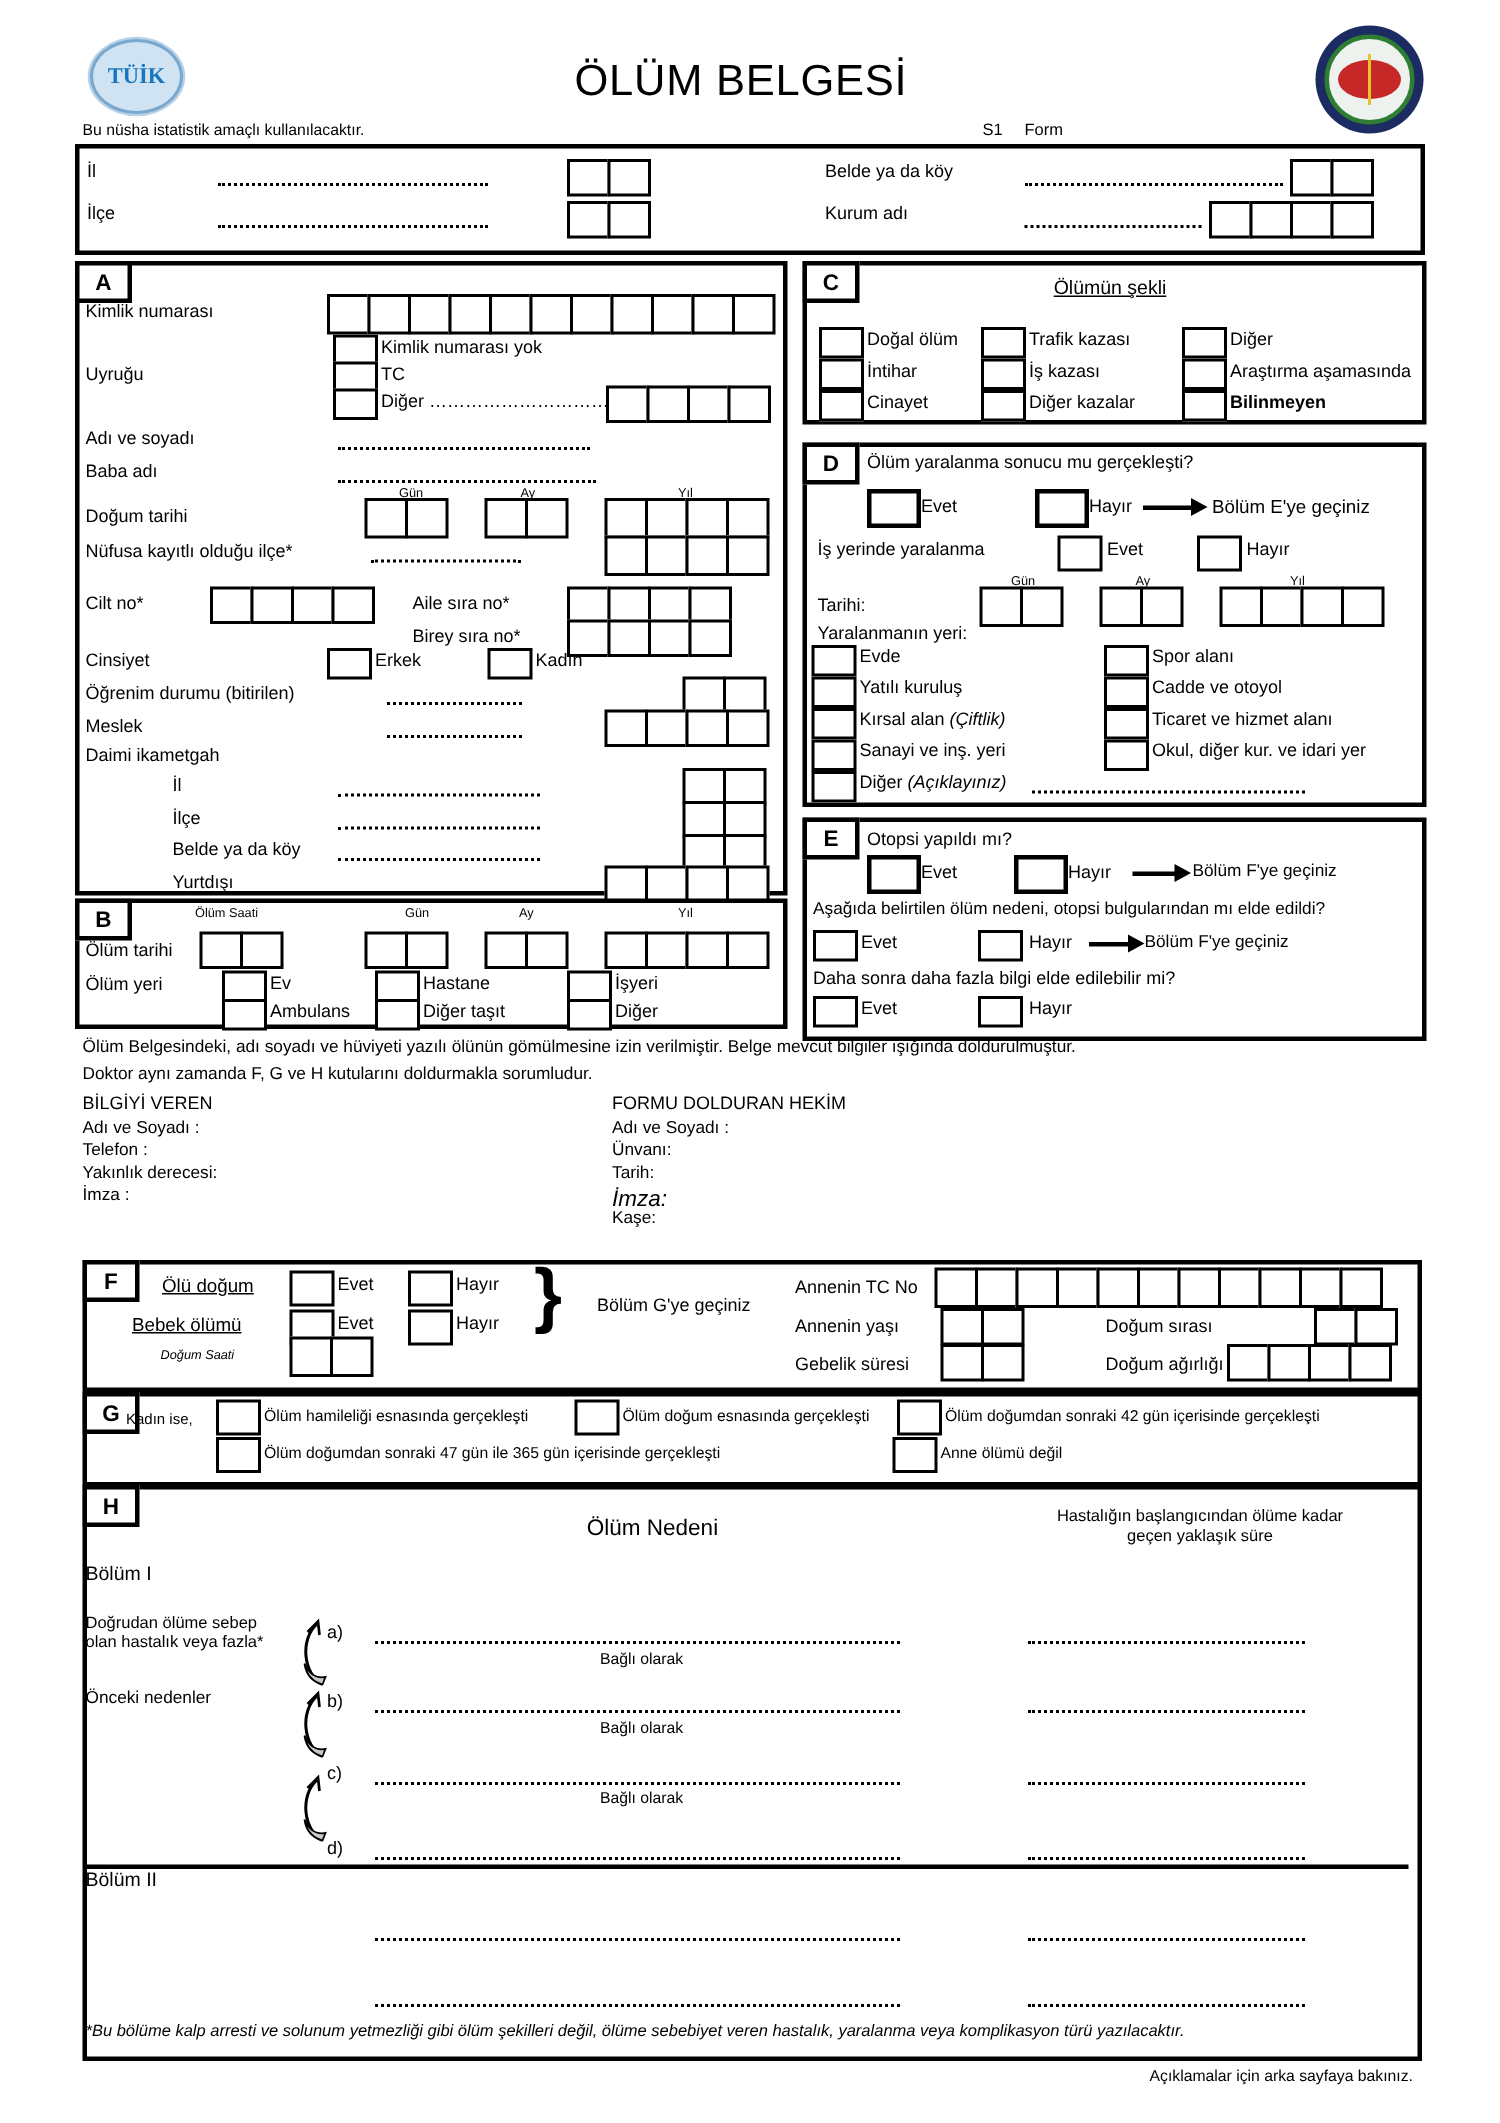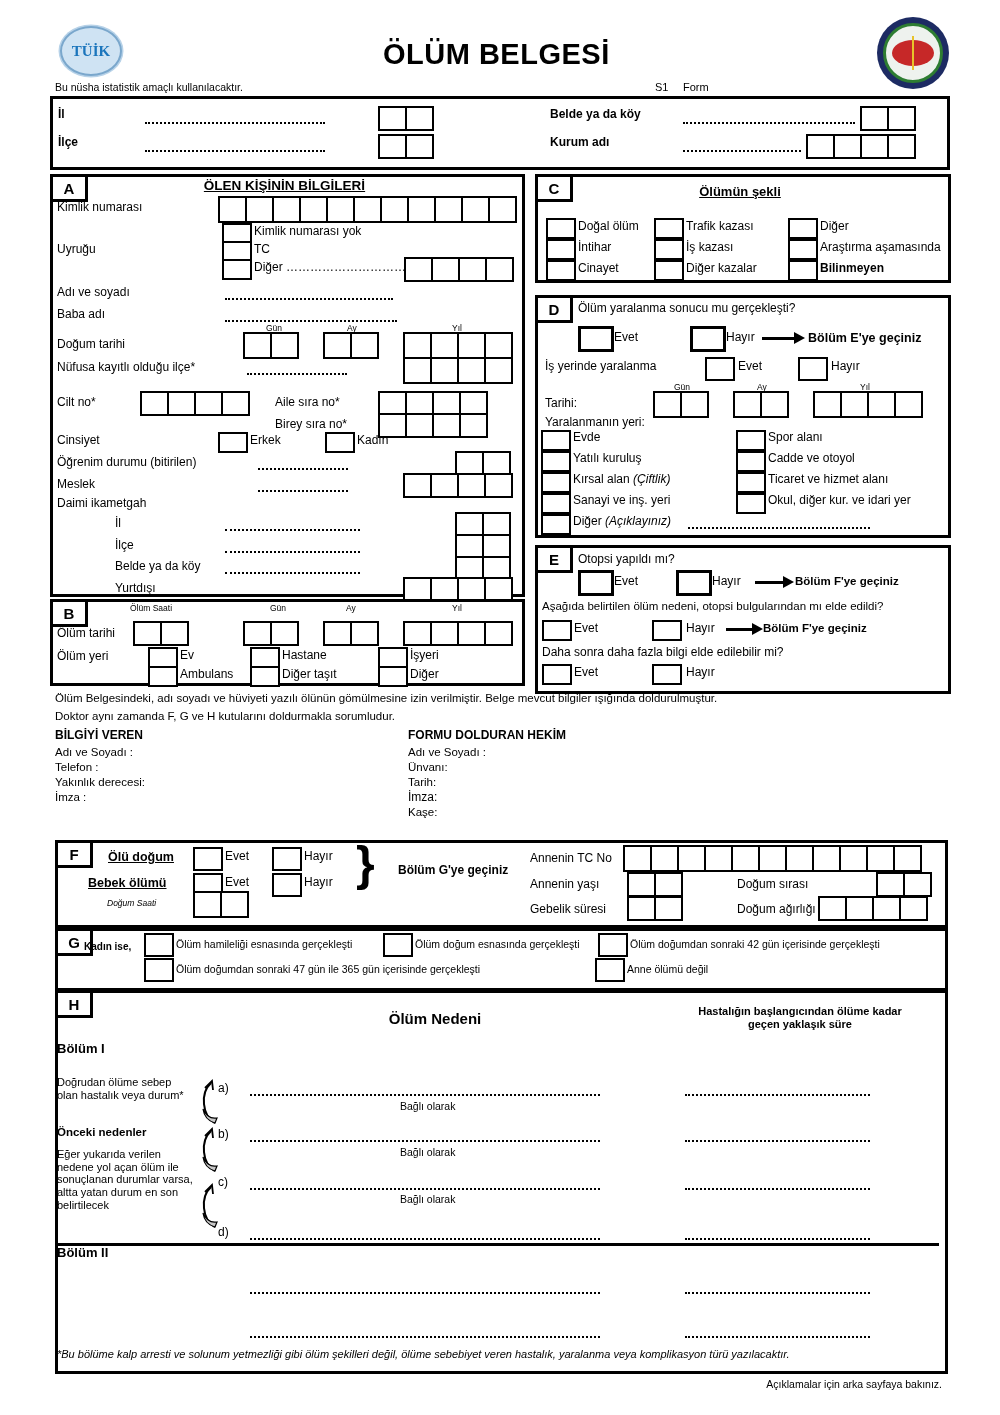--- a/index.html
+++ b/index.html
@@ -1,20 +1,20 @@
 <!DOCTYPE html>
 <html><head>
 <meta charset="utf-8">
 <style>
   html,body{margin:0;padding:0;background:#fff;}
   .page{position:relative;width:1000px;height:1415px;background:#fff;color:#000;
         font-family:"Liberation Sans",sans-serif;overflow:hidden;}
   .lbl{position:absolute;font-size:12px;white-space:nowrap;line-height:1.15;}
   .wrap{white-space:normal;}
-  .b{font-weight:bold;}
+  .b{font-weight:normal;}
   .u{text-decoration:underline;}
   .it{font-style:italic;}
   .sm{font-size:8.5px;}
   .sec{position:absolute;border:3px solid #000;background:transparent;}
   .letter{position:absolute;width:32px;height:22px;border:3px solid #000;background:#fff;
           font-weight:bold;font-size:15px;display:flex;align-items:center;justify-content:center;}
   .cells{position:absolute;display:flex;}
   .cells span{width:25px;height:21px;border:2px solid #000;margin-left:-2px;background:#fff;}
   .cells span:first-child{margin-left:0;}
   .cells.tall span{height:23px;}
@@ -84,21 +84,20 @@
   <div class="dl" style="left:683px;top:150px;width:118px;"></div>
   <div class="cells" style="left:806px;top:134px;">
       <span></span>
       <span></span>
       <span></span>
       <span></span>
     </div>
 
   <div class="sec" style="left:50px;top:174px;width:469px;height:417px;"></div>
   <div class="letter" style="left:50px;top:174px;">A</div>
-  <div class="lbl b u" style="left:50px;top:178px;width:469px;text-align:center;font-size:13.5px;">ÖLEN KİŞİNİN BİLGİLERİ</div>
 
   <div class="lbl" style="left:57px;top:201px;">Kimlik numarası</div>
   <div class="cells tall" style="left:218px;top:196px;">
       <span></span>
       <span></span>
       <span></span>
       <span></span>
       <span></span>
       <span></span>
       <span></span>
@@ -358,21 +357,21 @@
   <div class="lbl" style="left:55px;top:710px;font-size:11.5px;">Doktor aynı zamanda F, G ve H kutularını doldurmakla sorumludur.</div>
   <div class="lbl b" style="left:55px;top:729px;">BİLGİYİ VEREN</div>
   <div class="lbl" style="left:55px;top:746px;font-size:11.5px;">Adı ve Soyadı :</div>
   <div class="lbl" style="left:55px;top:761px;font-size:11.5px;">Telefon :</div>
   <div class="lbl" style="left:55px;top:776px;font-size:11.5px;">Yakınlık derecesi:</div>
   <div class="lbl" style="left:55px;top:791px;font-size:11.5px;">İmza :</div>
   <div class="lbl b" style="left:408px;top:729px;">FORMU DOLDURAN HEKİM</div>
   <div class="lbl" style="left:408px;top:746px;font-size:11.5px;">Adı ve Soyadı :</div>
   <div class="lbl" style="left:408px;top:761px;font-size:11.5px;">Ünvanı:</div>
   <div class="lbl" style="left:408px;top:776px;font-size:11.5px;">Tarih:</div>
-  <div class="lbl" style="left:408px;top:791px;font-size:12px;">İmza:</div>
+  <div class="lbl" style="left:408px;top:791px;font-size:15px;font-style:italic;">İmza:</div>
   <div class="lbl" style="left:408px;top:806px;font-size:11.5px;">Kaşe:</div>
 
   <div class="sec" style="left:55px;top:840px;width:887px;height:82px;"></div>
   <div class="letter" style="left:55px;top:840px;">F</div>
   <div class="lbl b u" style="left:108px;top:850px;font-size:12.5px;">Ölü doğum</div>
   <div class="cb" style="left:193px;top:847px;height:20px;"></div>
   <div class="lbl" style="left:225px;top:850px;">Evet</div>
   <div class="cb" style="left:272px;top:847px;height:20px;"></div>
   <div class="lbl" style="left:304px;top:850px;">Hayır</div>
   <div class="lbl b u" style="left:88px;top:876px;font-size:12.5px;">Bebek ölümü</div>
@@ -436,23 +435,22 @@
   <div class="cb" style="left:144px;top:958px;height:20px;"></div>
   <div class="lbl" style="left:176px;top:963px;font-size:10.5px;">Ölüm doğumdan sonraki 47 gün ile 365 gün içerisinde gerçekleşti</div>
   <div class="cb" style="left:595px;top:958px;height:20px;"></div>
   <div class="lbl" style="left:627px;top:963px;font-size:10.5px;">Anne ölümü değil</div>
 
   <div class="sec" style="left:55px;top:990px;width:887px;height:378px;"></div>
   <div class="letter" style="left:55px;top:990px;">H</div>
   <div class="lbl b" style="left:335px;top:1010px;width:200px;text-align:center;font-size:15px;">Ölüm Nedeni</div>
   <div class="lbl b wrap" style="left:690px;top:1005px;width:220px;text-align:center;font-size:11px;">Hastalığın başlangıcından ölüme kadar geçen yaklaşık süre</div>
   <div class="lbl b" style="left:57px;top:1042px;font-size:13px;">Bölüm I</div>
-  <div class="lbl wrap" style="left:57px;top:1076px;width:132px;font-size:11px;">Doğrudan ölüme sebep olan hastalık veya durum*</div>
+  <div class="lbl wrap" style="left:57px;top:1076px;width:132px;font-size:11px;">Doğrudan ölüme sebep olan hastalık veya fazla*</div>
   <div class="lbl b" style="left:57px;top:1126px;font-size:11.5px;">Önceki nedenler</div>
-  <div class="lbl wrap" style="left:57px;top:1148px;width:142px;font-size:11px;">Eğer yukarıda verilen nedene yol açan ölüm ile sonuçlanan durumlar varsa, altta yatan durum en son belirtilecek</div>
 
   <svg class="curve" style="left:196px;top:1076px;" viewBox="0 0 26 52">
     <path d="M19 47 C6 40 4 17 15 7" fill="none" stroke="#000" stroke-width="2"></path>
     <path d="M9 12 L16 5 L17 14" fill="none" stroke="#000" stroke-width="1.8"></path>
     <path d="M19 47 C12 45 8 40 7 33 C10 40 15 43 21 42 Z" fill="#c9c9c9" stroke="#000" stroke-width="1.2"></path>
   </svg>
   <svg class="curve" style="left:196px;top:1124px;" viewBox="0 0 26 52">
     <path d="M19 47 C6 40 4 17 15 7" fill="none" stroke="#000" stroke-width="2"></path>
     <path d="M9 12 L16 5 L17 14" fill="none" stroke="#000" stroke-width="1.8"></path>
     <path d="M19 47 C12 45 8 40 7 33 C10 40 15 43 21 42 Z" fill="#c9c9c9" stroke="#000" stroke-width="1.2"></path>

